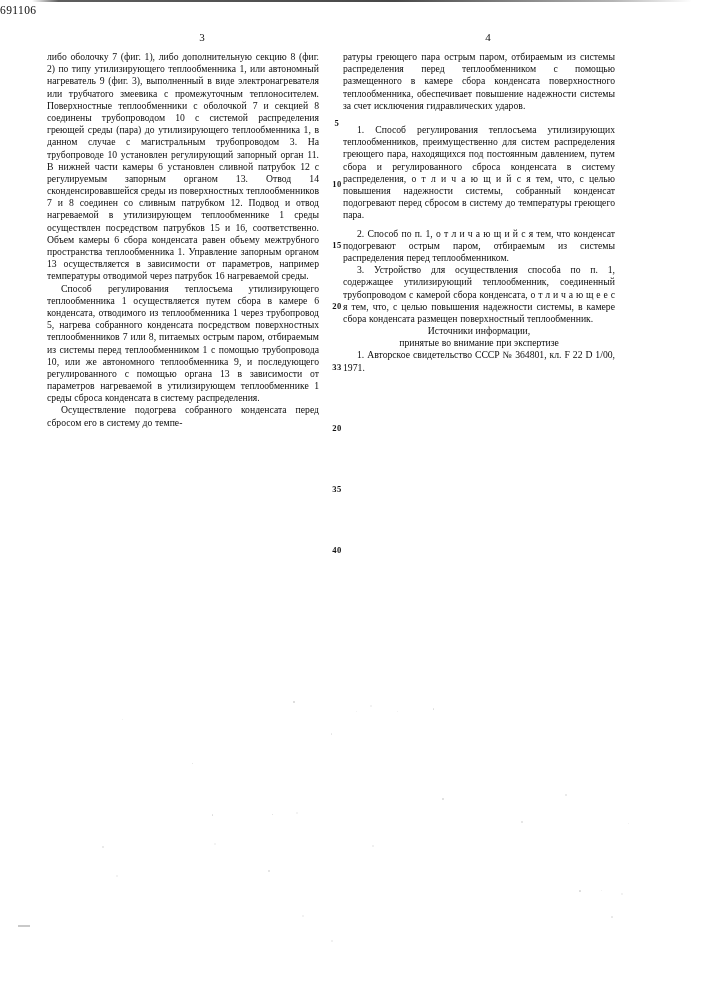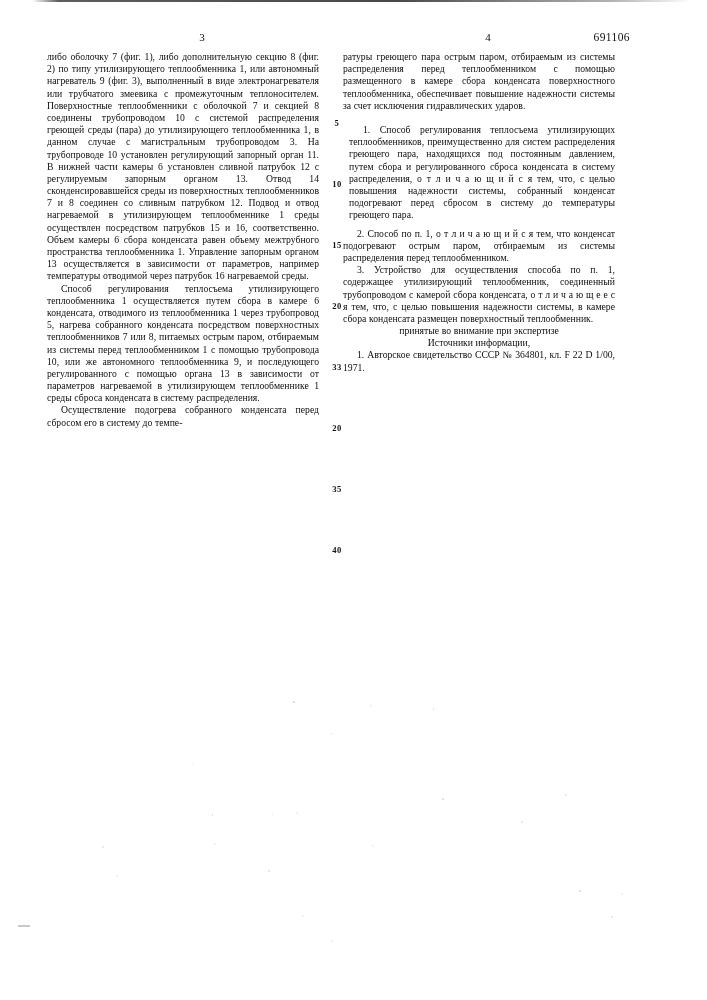--- a/index.html
+++ b/index.html
@@ -28,24 +28,24 @@
         rgba(40,40,40,0.0) 0%,
         rgba(40,40,40,0.75) 4%,
         rgba(40,40,40,0.85) 55%,
         rgba(40,40,40,0.35) 88%,
         rgba(40,40,40,0.0) 100%);
   }
 
   
   .patent-number {
     position: absolute;
-    top: 31px;
+    top: 4px;
     left: 0;
     width: 630px;
-    text-align: right;
+    text-align: left;
     font-size: 11.5px;
     letter-spacing: 0.4px;
   }
   .col-number {
     position: absolute;
     top: 31px;
     font-size: 11px;
     font-weight: 500;
   }
   .col-number.left  { left: 192px; width: 20px; text-align: center; }
@@ -59,21 +59,21 @@
     line-height: 12.18px;
     text-align: justify;
     text-justify: inter-word;
     word-spacing: 0.2px;
   }
   .column.left  { left: 47px;  width: 272px; }
   .column.right { left: 343px; width: 272px; }
 
   .para { margin: 0; }
   .para.indent { text-indent: 14px; }
-  .para.gap-before { margin-top: 12.18px; margin-left: 6px; }
+  .para.gap-before { margin-top: 12.18px; }
   .para.gap-before-half { margin-top: 6px; }
 
   .heading-spaced {
     margin: 0;
     text-align: center;
     letter-spacing: 1.5px;
     font-size: 9.7px;
     line-height: 12.18px;
   }
   .centered-line {
@@ -140,22 +140,22 @@
 </div>
 
 <div class="column right">
   <p class="para">ратуры греющего пара острым паром, отбираемым из системы распределения перед теплообменником с помощью размещенного в камере сбора конденсата поверхностного теплообменника, обеспечивает повышение надежности системы за счет исключения гидравлических ударов.</p>
 
 
   <p class="para indent gap-before">1. Способ регулирования теплосъема утилизирующих теплообменников, преимущественно для систем распределения греющего пара, находящихся под постоянным давлением, путем сбора и регулированного сброса конденсата в систему распределения, о т л и ч а ю щ и й с я  тем, что, с целью повышения надежности системы, собранный конденсат подогревают перед сбросом в систему до температуры греющего пара.</p>
   <p class="para indent gap-before-half">2. Способ по п. 1, о т л и ч а ю щ и й с я тем, что конденсат подогревают острым паром, отбираемым из системы распределения перед теплообменником.</p>
   <p class="para indent">3. Устройство для осуществления способа по п. 1, содержащее утилизирующий теплообменник, соединенный трубопроводом с камерой сбора конденсата, о т л и ч а ю щ е е с я  тем, что, с целью повышения надежности системы, в камере сбора конденсата размещен поверхностный теплообменник.</p>
 
+  <p class="centered-line">Источники информации,</p>
   <p class="centered-line">принятые во внимание при экспертизе</p>
-  <p class="centered-line">Источники информации,</p>
   <p class="para indent">1. Авторское свидетельство СССР № 364801, кл. F 22 D 1/00, 1971.</p>
 </div>
 
 <div class="speckle" style="width: 1.80988px; height: 1.80988px; left: 442.406px; top: 798.114px; opacity: 0.51;"></div>
 <div class="speckle" style="width: 1.09349px; height: 1.09349px; left: 271.783px; top: 813.682px; opacity: 0.48;"></div>
 <div class="speckle" style="width: 1.06926px; height: 1.06926px; left: 192.201px; top: 762.89px; opacity: 0.44;"></div>
 <div class="speckle" style="width: 0.861575px; height: 0.861575px; left: 397.369px; top: 711.431px; opacity: 0.27;"></div>
 <div class="speckle" style="width: 1.55353px; height: 1.55353px; left: 296.009px; top: 812.379px; opacity: 0.19;"></div>
 <div class="speckle" style="width: 0.879105px; height: 0.879105px; left: 355.716px; top: 711.074px; opacity: 0.26;"></div>
 <div class="speckle" style="width: 1.46077px; height: 1.46077px; left: 293.297px; top: 701.141px; opacity: 0.53;"></div>

